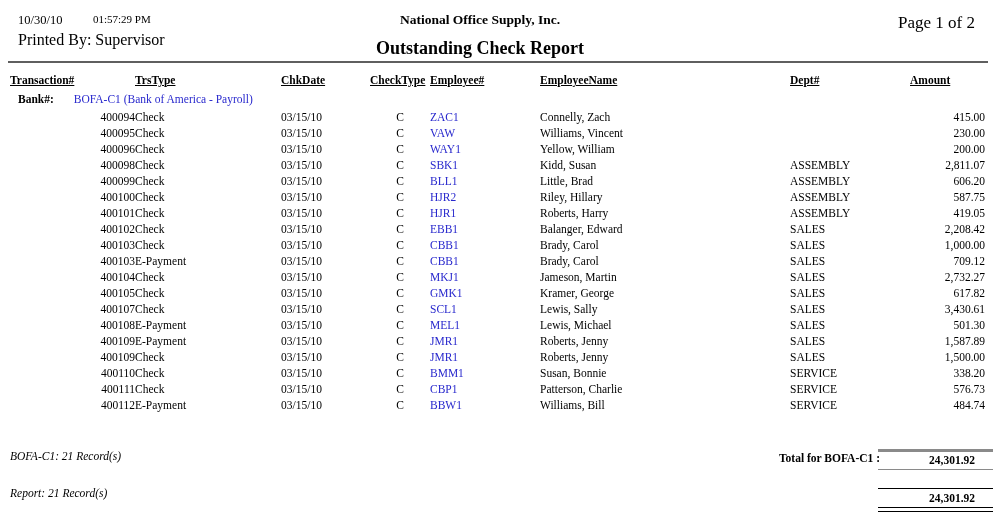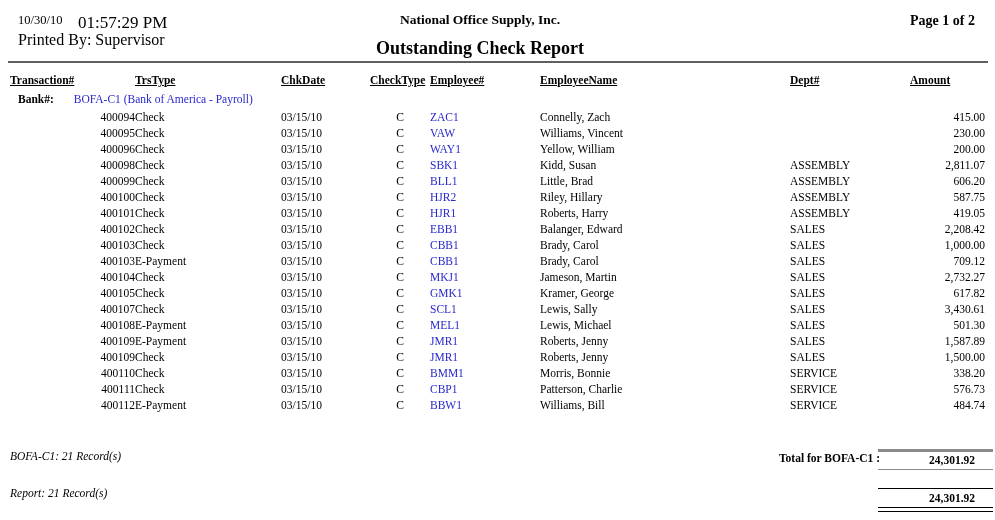--- a/index.html
+++ b/index.html
@@ -7,26 +7,26 @@
     position:relative;
     width:995px; height:520px;
     background:#ffffff;
     font-family:"Liberation Serif","DejaVu Serif",serif;
     font-size:11.5px;
     color:#000;
     overflow:hidden;
     --link-blue:#2828cd;
   }
   .hdr-date    { position:absolute; left:18px;  top:13px; font-size:12.5px; }
-  .hdr-time    { position:absolute; left:78px;  top:13px; font-size:17px; }
+  .hdr-time    { position:absolute; left:93px;  top:13px; font-size:11px; }
   .hdr-printed { position:absolute; left:18px;  top:31px; font-size:16px; }
   .hdr-center  { position:absolute; left:275px; top:12px; width:410px; text-align:center; }
   .company     { font-size:13.5px; font-weight:bold; }
   .rpt-title   { font-size:18px;  font-weight:bold; margin-top:10px; }
-  .hdr-page    { position:absolute; right:20px; top:13px; font-size:14px;font-weight:bold; }
+  .hdr-page    { position:absolute; right:20px; top:13px; font-size:17px; }
   .top-rule    { position:absolute; left:8px; top:61px; width:980px; border-top:2px solid #5f5f5f; }
 
   table.rpt {
     position:absolute; left:10px; top:73px; width:975px;
     border-collapse:collapse; table-layout:fixed;
   }
   table.rpt th, table.rpt td {
     padding:0; margin:0; vertical-align:top;
     font-size:11.5px; line-height:15px; height:16px;
     white-space:nowrap; overflow:hidden;
@@ -279,21 +279,21 @@
         <td class="c6">Roberts, Jenny</td>
         <td class="c7">SALES</td>
         <td class="c8">1,500.00</td>
       </tr>
         <tr class="data-row">
         <td class="c1">400110</td>
         <td class="c2">Check</td>
         <td class="c3">03/15/10</td>
         <td class="c4">C</td>
         <td class="c5">BMM1</td>
-        <td class="c6">Morris, Bonnie</td>
+        <td class="c6">Susan, Bonnie</td>
         <td class="c7">SERVICE</td>
         <td class="c8">338.20</td>
       </tr>
         <tr class="data-row">
         <td class="c1">400111</td>
         <td class="c2">Check</td>
         <td class="c3">03/15/10</td>
         <td class="c4">C</td>
         <td class="c5">CBP1</td>
         <td class="c6">Patterson, Charlie</td>

